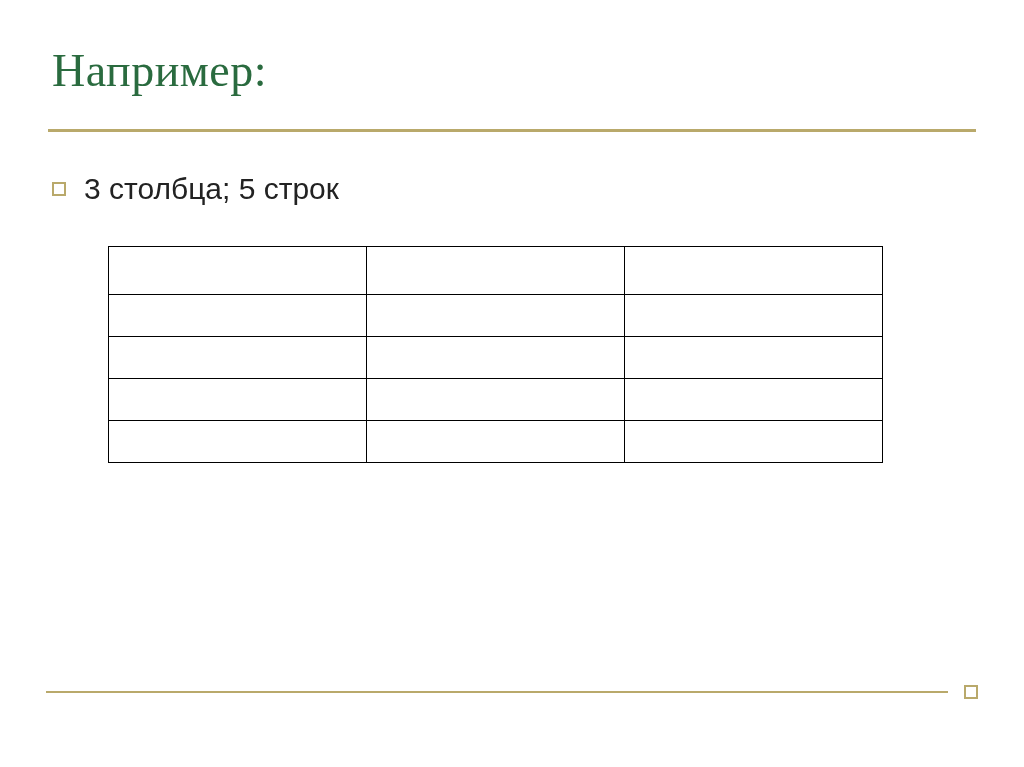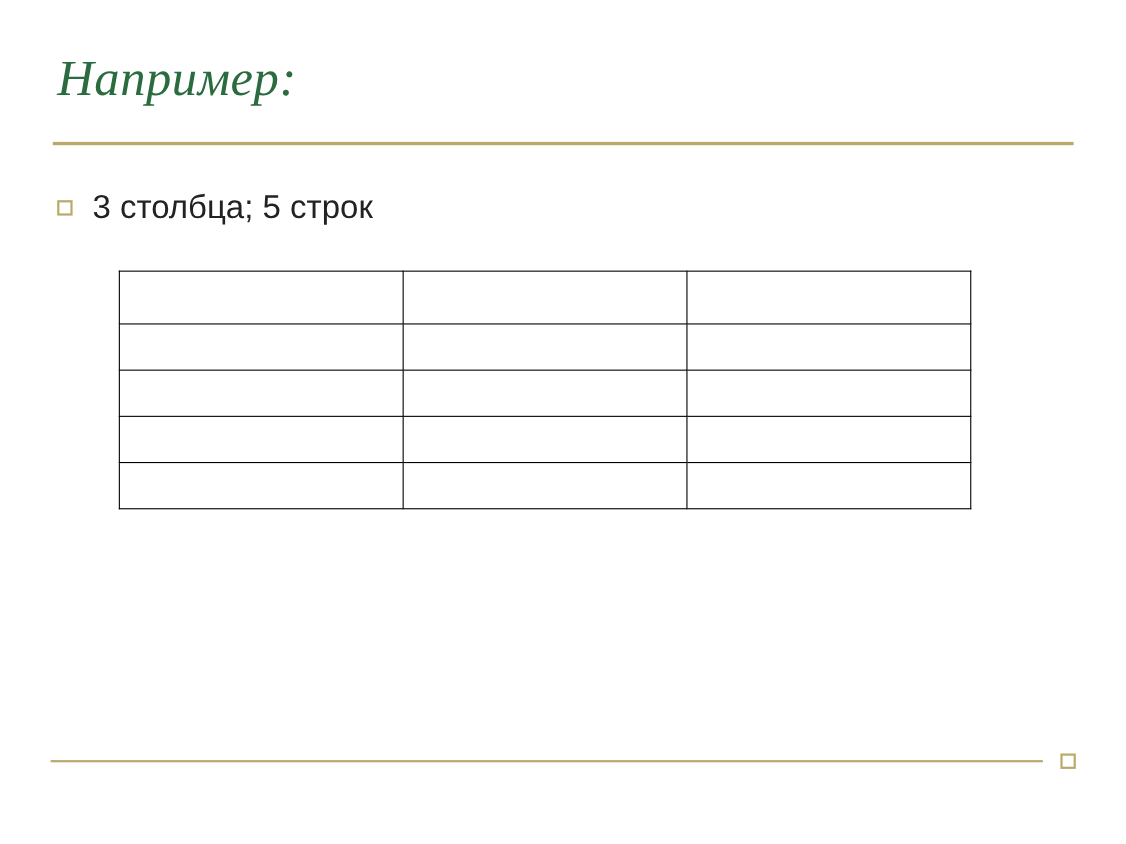--- a/index.html
+++ b/index.html
@@ -24,21 +24,20 @@
     }
     .title-area {
       padding: 38px 46px 18px 46px;
     }
     .title {
       font-family: Georgia, "Times New Roman", serif;
       font-size: 46px;
       font-weight: 400;
       color: #2a6b3f;
       letter-spacing: 0.5px;
-      font-style: italic;
     }
     .title-rule {
       margin: 14px 42px 0 42px;
       height: 3px;
       background: #b9a96b;
     }
     .content-area {
       padding: 40px 42px 4px 42px;
     }
     .bullet-row {

